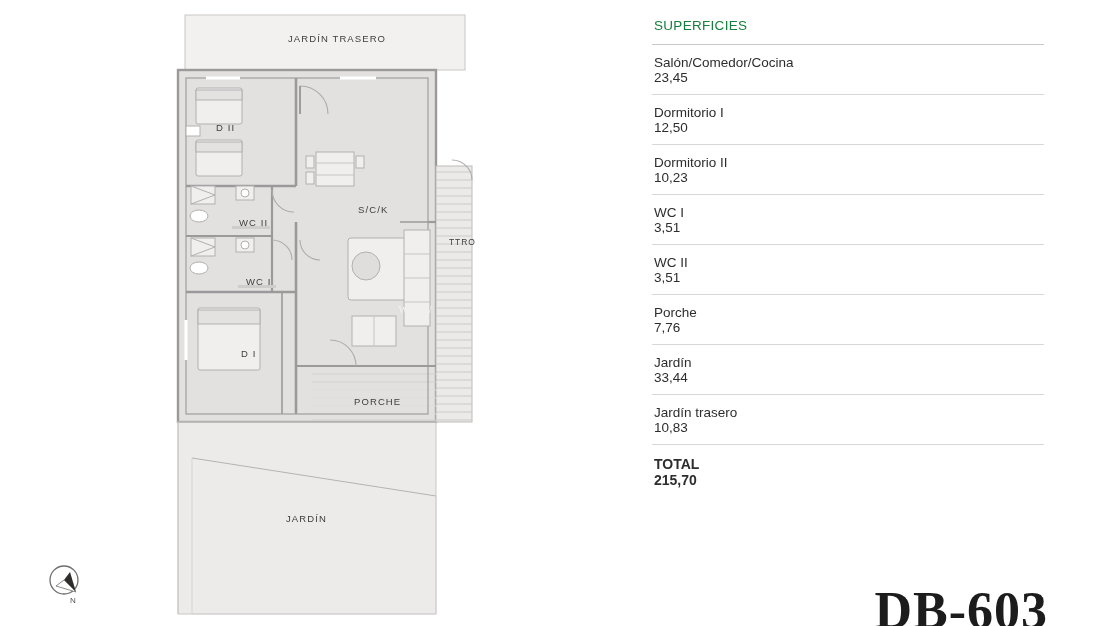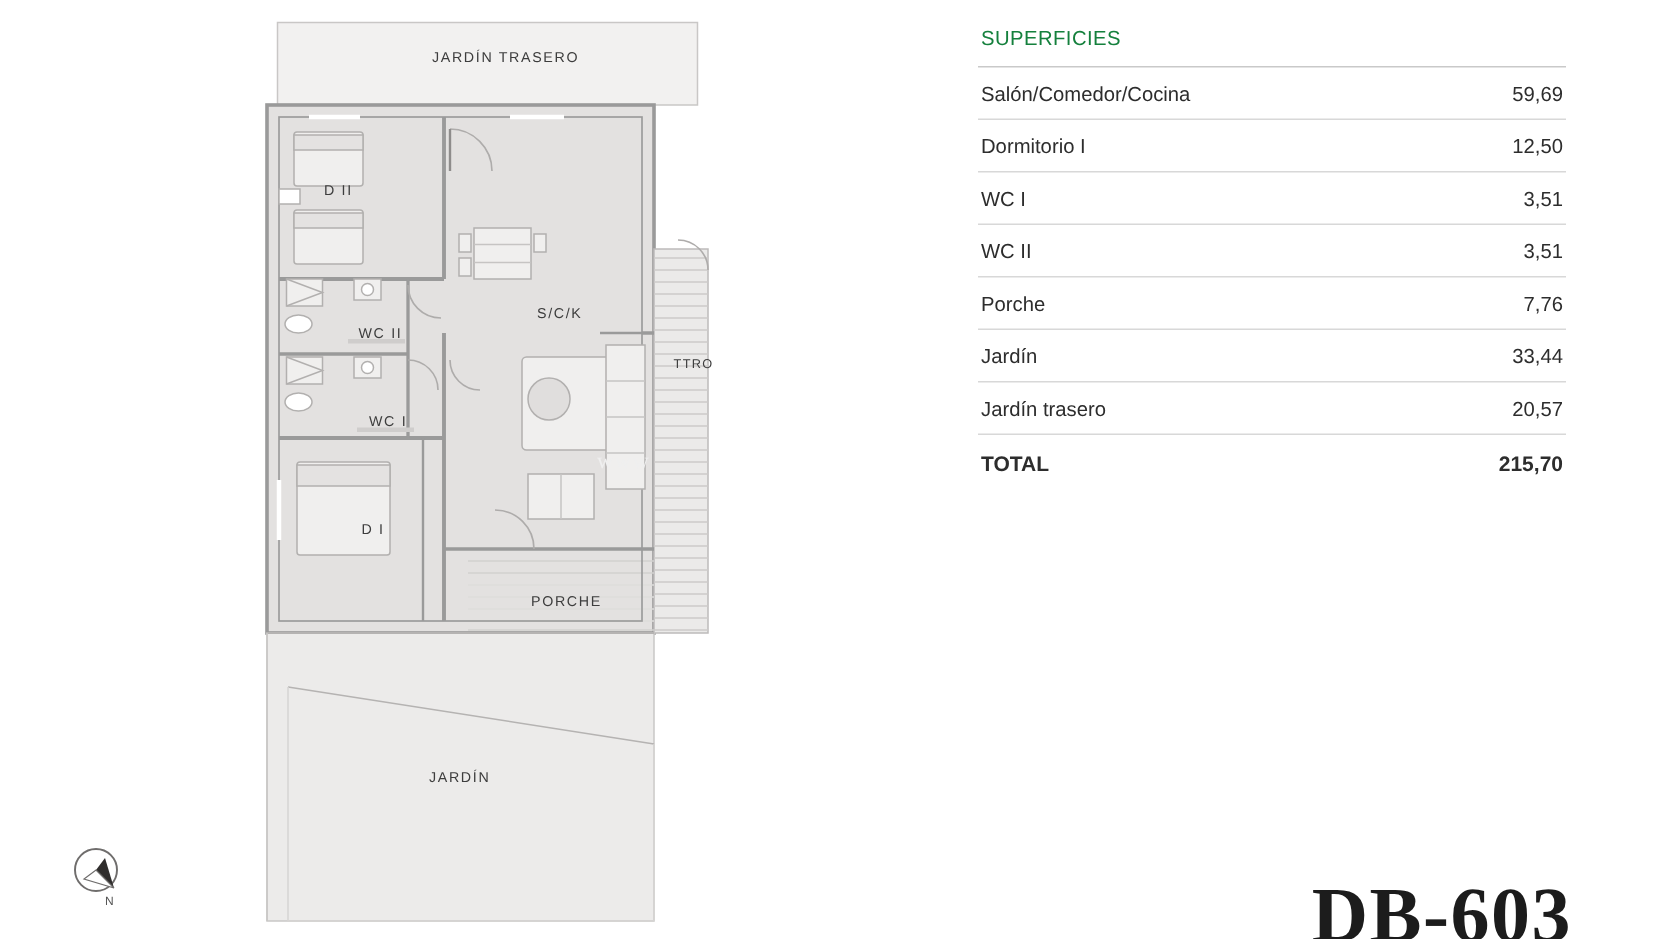--- a/index.html
+++ b/index.html
@@ -46,20 +46,21 @@
     letter-spacing: 0.3px;
     padding: 0 2px 11px 2px;
     border-bottom: 1px solid #c9c9c9;
   }
   #surfaces .row {
     display: flex;
     justify-content: space-between;
     align-items: flex-start;
     border-bottom: 1px solid #d8d8d8;
     padding: 10px 2px 9px 2px;
+    flex-direction: column;
   }
   #surfaces .row .name {
     font-size: 13.5px;
     color: #2d2d2d;
   }
   #surfaces .row .val {
     font-size: 13.5px;
     color: #2d2d2d;
   }
   #surfaces .row.total {
@@ -289,45 +290,49 @@
       </svg>
       <div class="n-letter">N</div>
     </div>
   </div>
 
   <div id="surfaces">
     <div class="tbl-title">SUPERFICIES</div>
 
     <div class="row">
       <span class="name">Salón/Comedor/Cocina</span>
-      <span class="val">59,69</span>
+      <span class="val">23,45</span>
     </div>
     <div class="row">
       <span class="name">Dormitorio I</span>
       <span class="val">12,50</span>
     </div>
     <div class="row">
+      <span class="name">Dormitorio II</span>
+      <span class="val">10,23</span>
+    </div>
+    <div class="row">
       <span class="name">WC I</span>
       <span class="val">3,51</span>
     </div>
     <div class="row">
       <span class="name">WC II</span>
       <span class="val">3,51</span>
     </div>
     <div class="row">
       <span class="name">Porche</span>
       <span class="val">7,76</span>
     </div>
     <div class="row">
       <span class="name">Jardín</span>
       <span class="val">33,44</span>
     </div>
     <div class="row">
       <span class="name">Jardín trasero</span>
-      <span class="val">20,57</span>
+      <span class="val">10,83</span>
     </div>
 
     <div class="row total">
       <span class="name">TOTAL</span>
       <span class="val">215,70</span>
     </div>
   </div>
 
   <div id="plan-code">DB-603</div>
 

